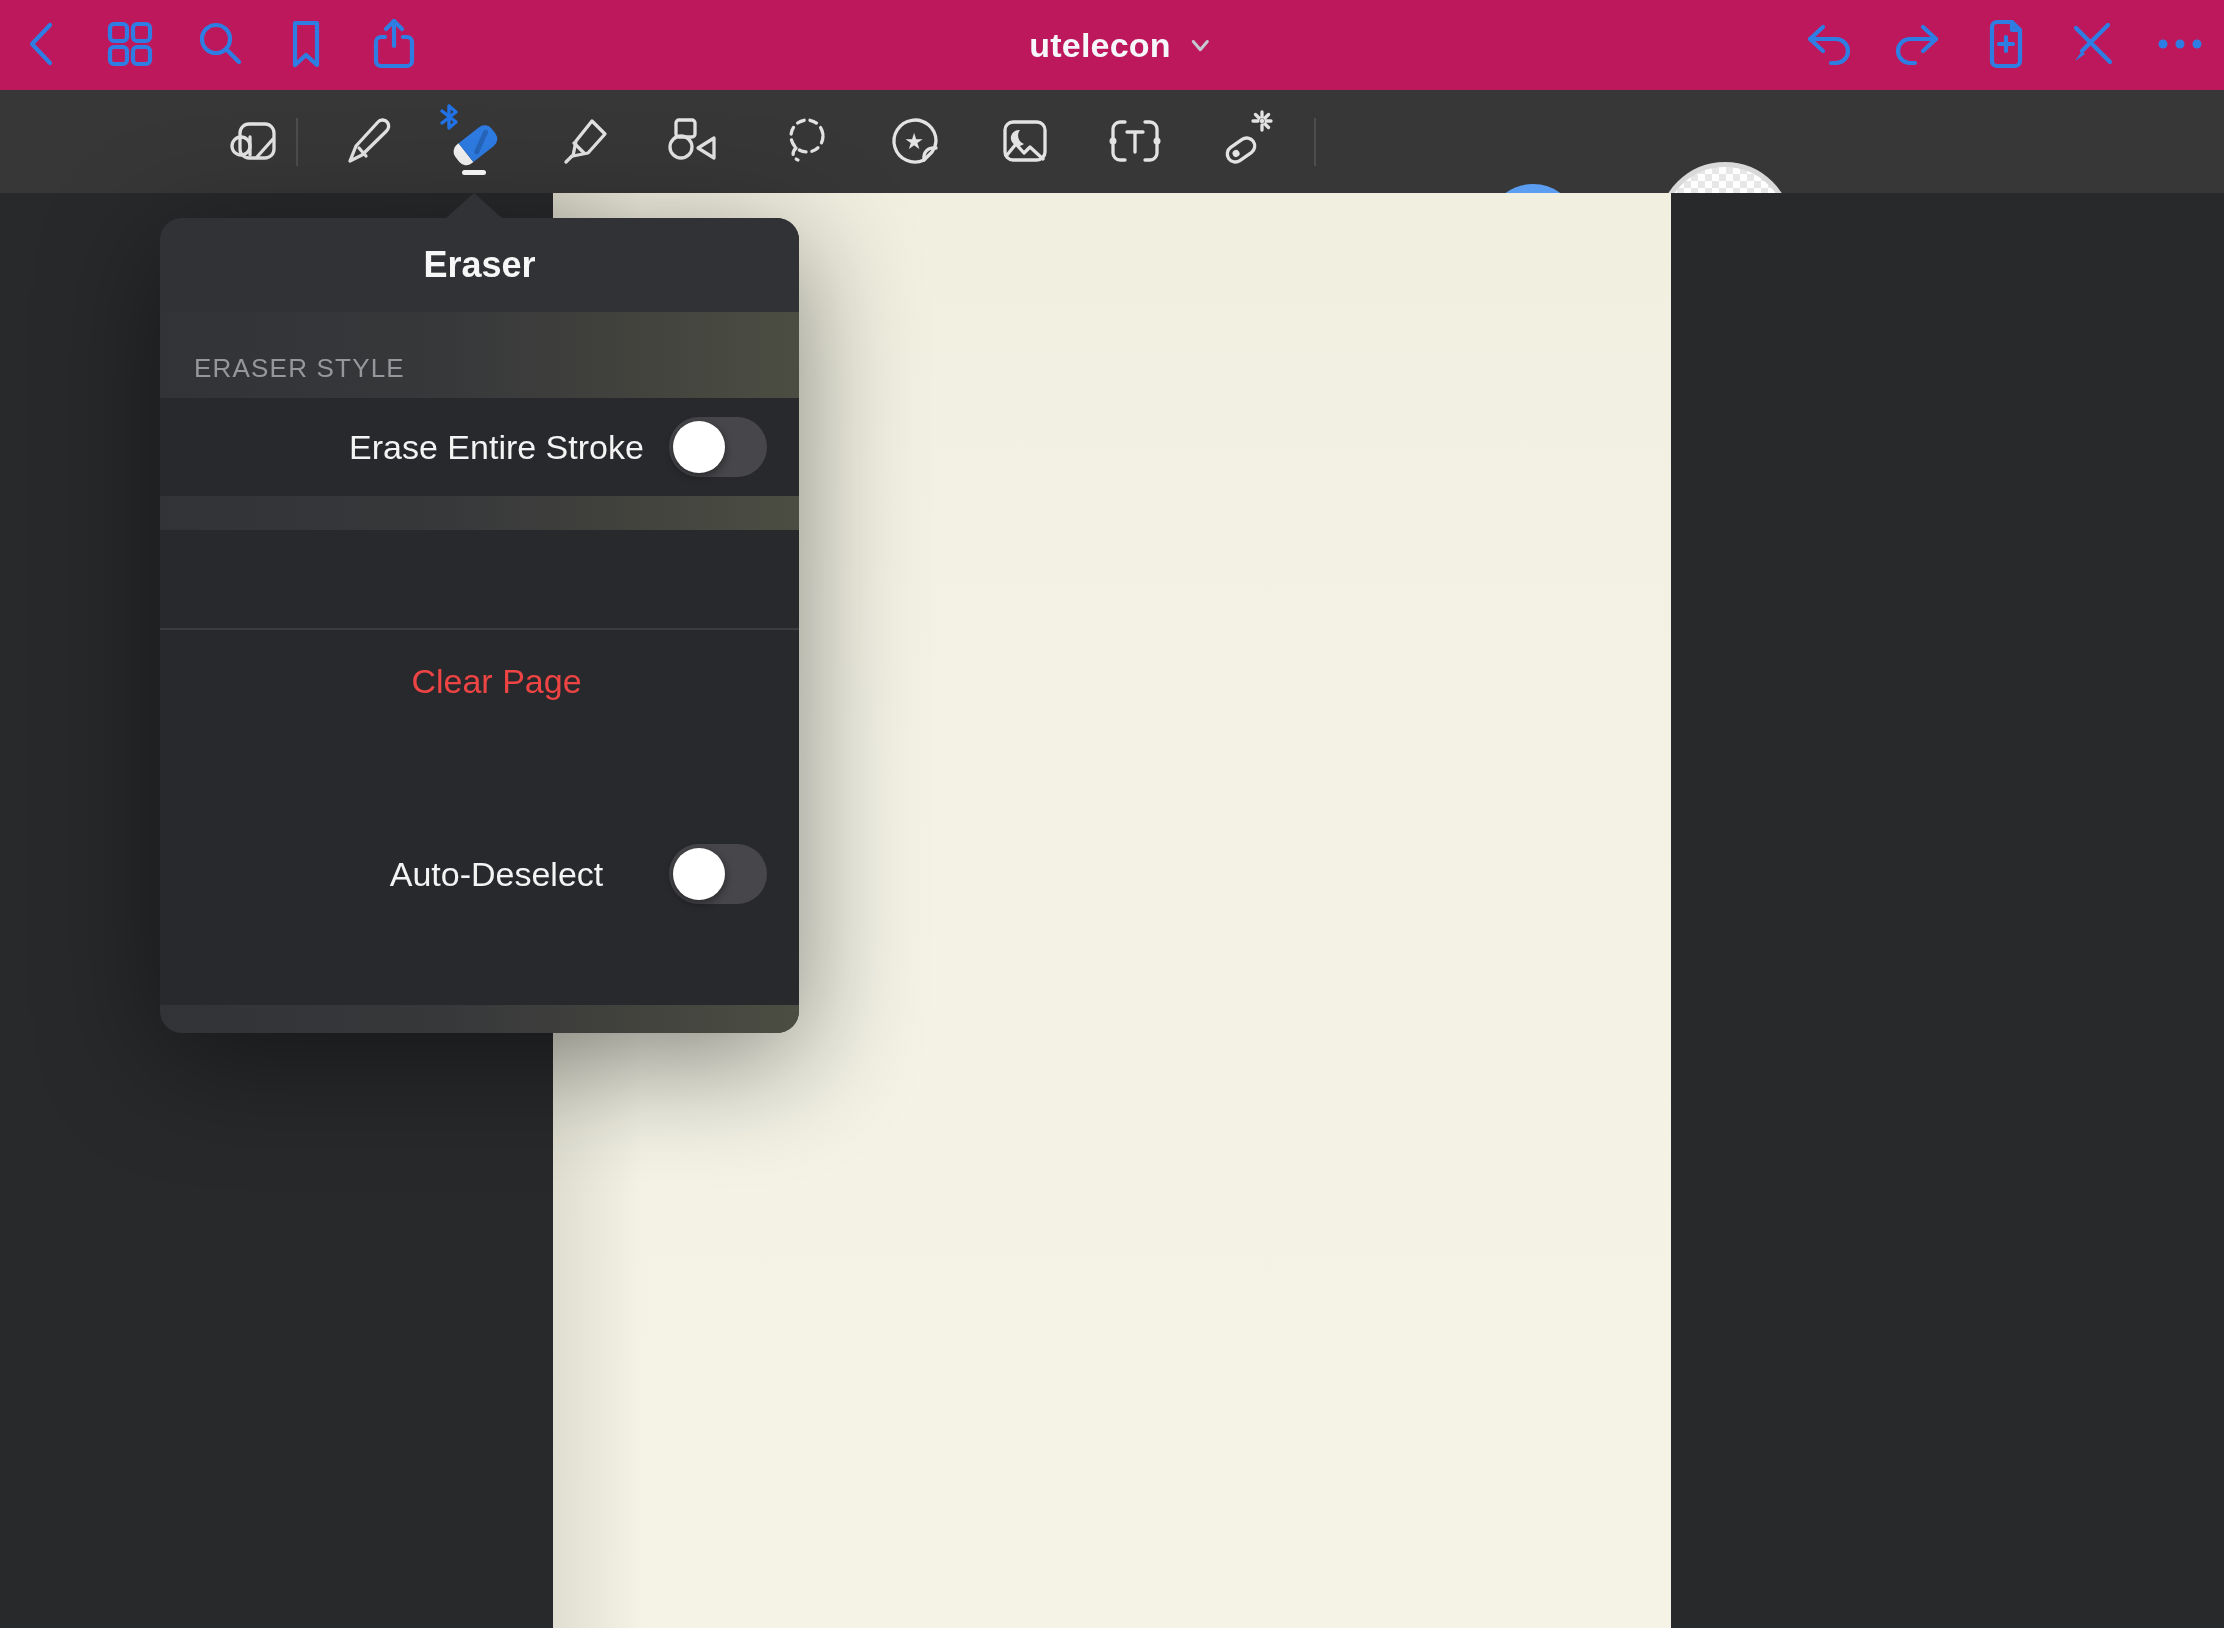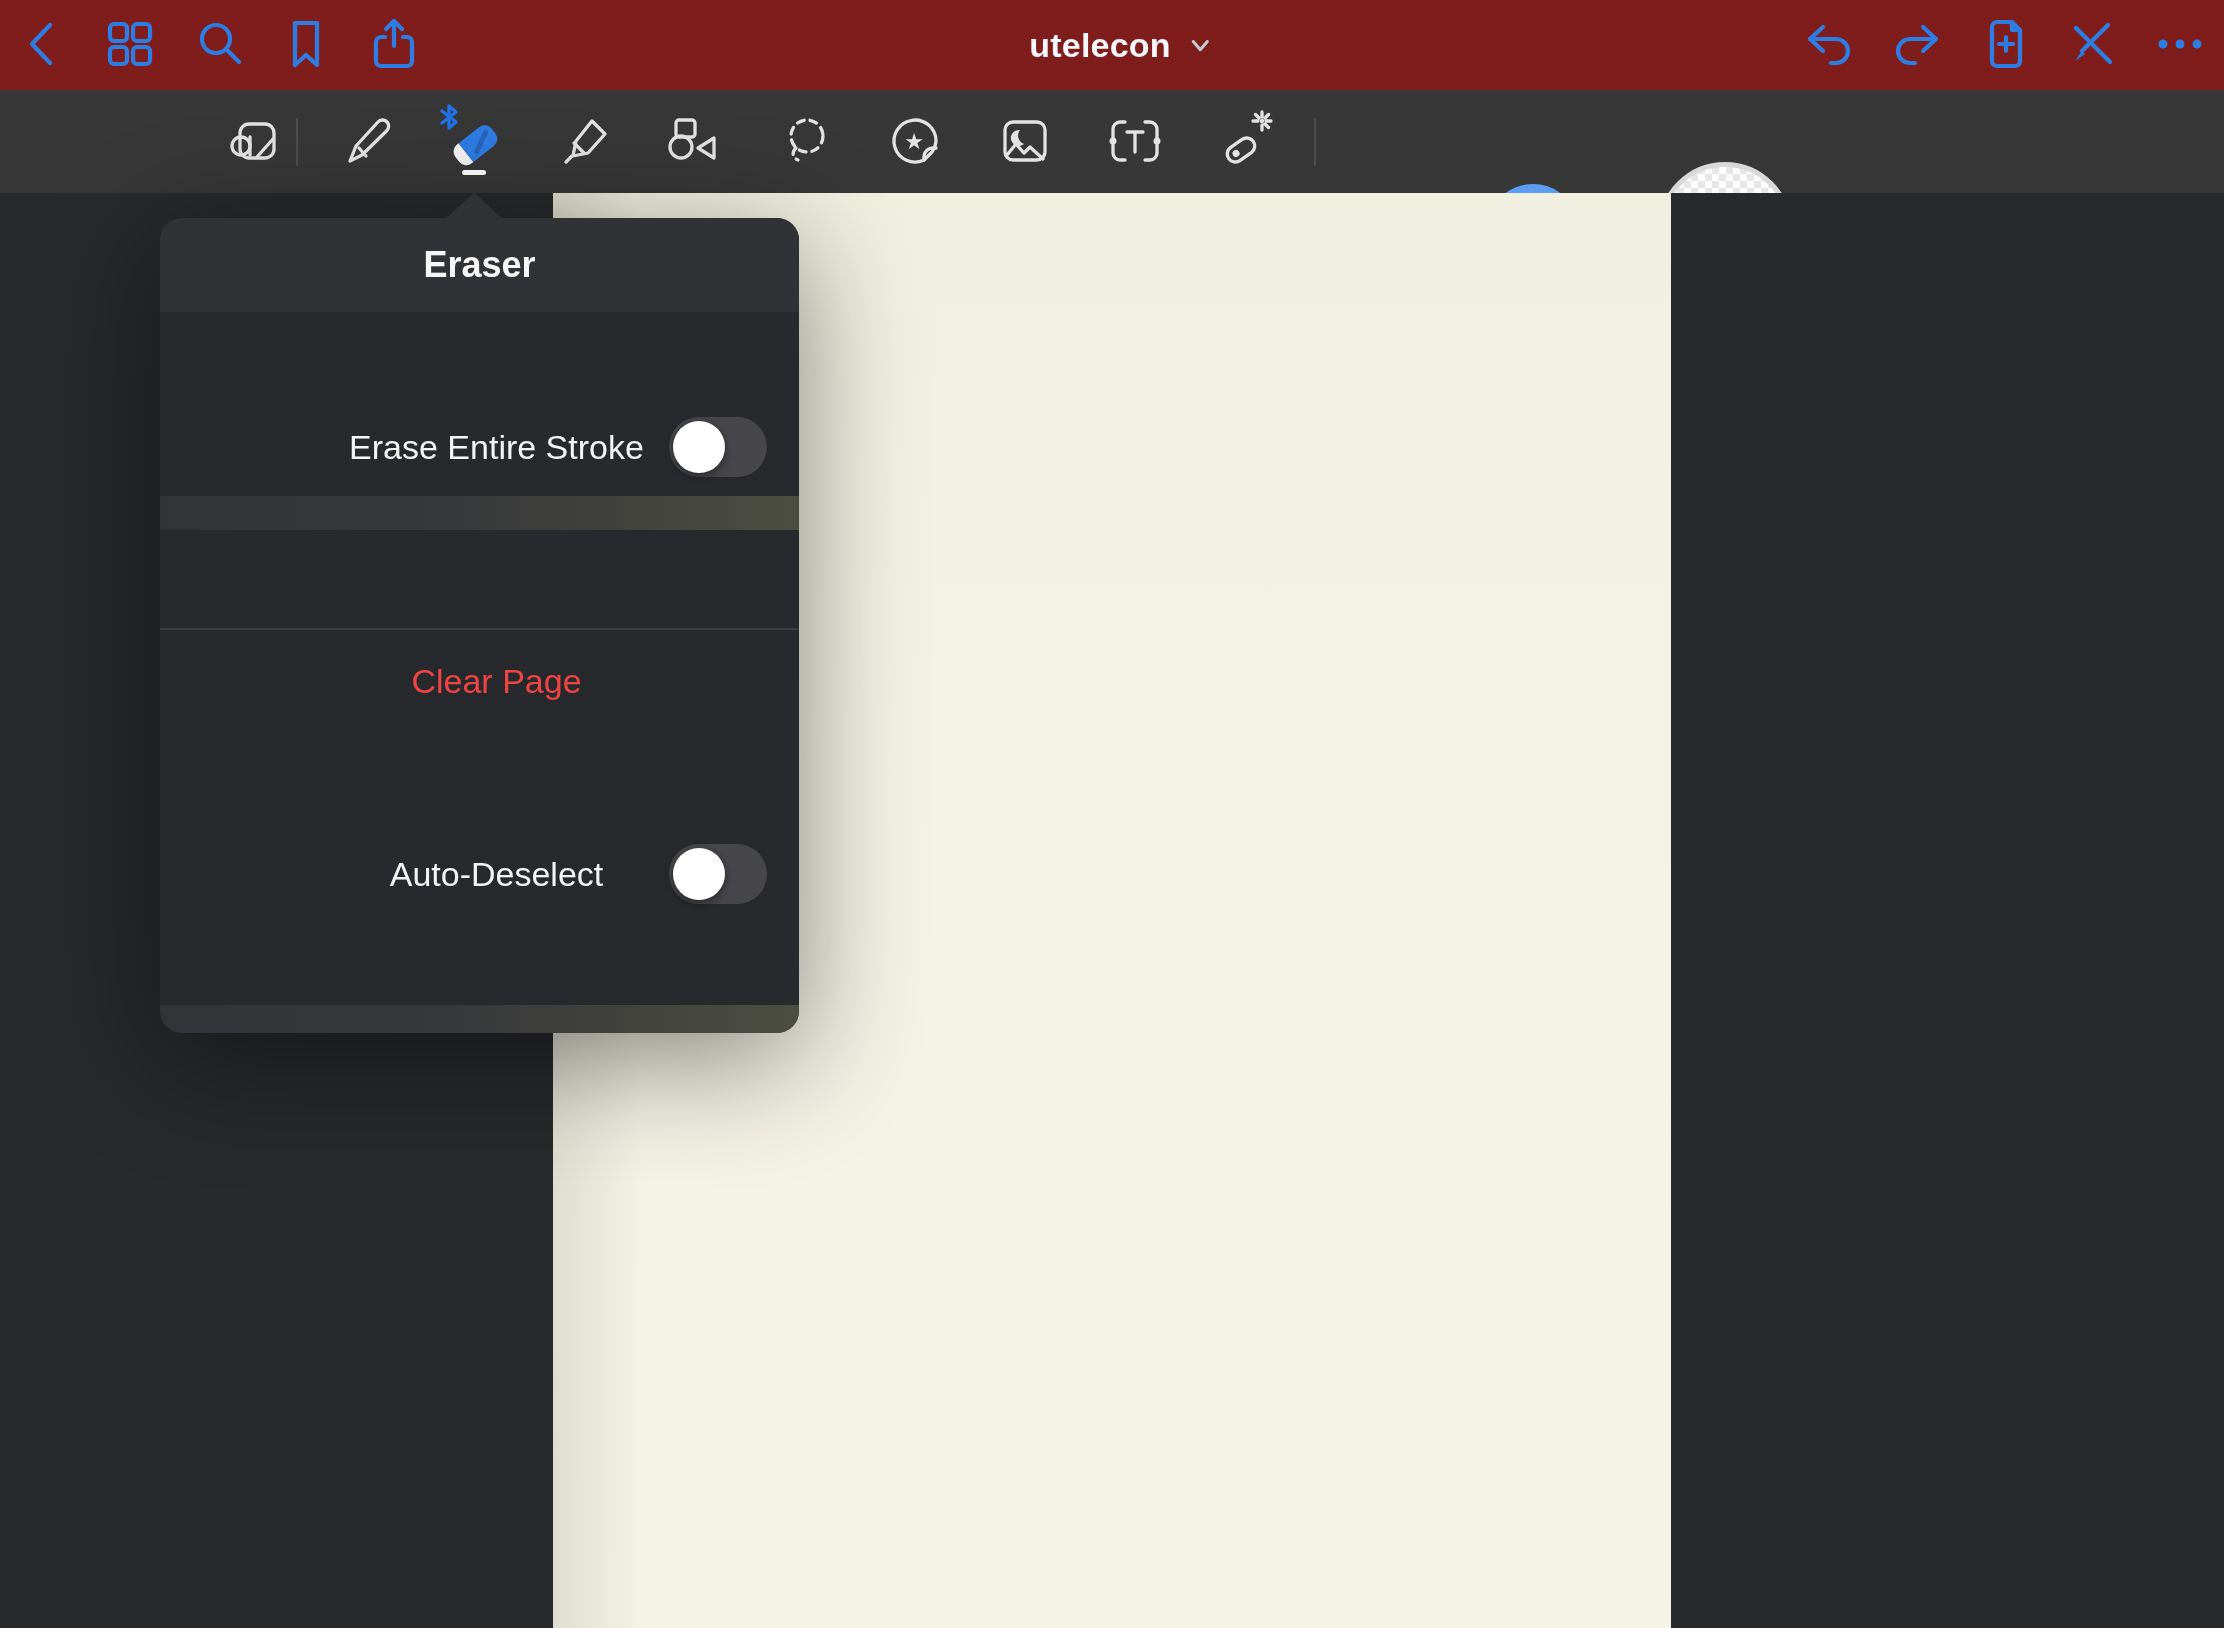--- a/index.html
+++ b/index.html
@@ -2,21 +2,21 @@
 <html><head>
 <meta charset="utf-8">
 <style>
   html,body{margin:0;padding:0;background:#1c1c1e;}
   #app{
     position:relative;width:2224px;height:1628px;overflow:hidden;
     font-family:"Liberation Sans","DejaVu Sans",sans-serif;
     -webkit-font-smoothing:antialiased;
   }
   
-  #topbar{position:absolute;left:0;top:0;width:2224px;height:90px;background:#7f1d1d;}
+  #topbar{position:absolute;left:0;top:0;width:2224px;height:90px;background:#be185d;}
   .tbtn{position:absolute;top:13px;width:64px;height:64px;display:flex;align-items:center;justify-content:center;background:none;border:none;padding:0;cursor:pointer;}
   .tbtn svg{stroke:#2e7de2;fill:none;stroke-width:4.2;stroke-linecap:round;stroke-linejoin:round;}
   #doc-title{position:absolute;left:1122px;top:0;height:90px;transform:translateX(-50%);
     display:flex;align-items:center;gap:16px;cursor:pointer;}
   #doc-title .ttl{color:#f5f7fa;font-size:34px;font-weight:700;letter-spacing:.2px;}
   
   #toolbar{position:absolute;left:0;top:90px;width:2224px;height:103px;background:#373737;overflow:hidden;}
   .tool{position:absolute;top:7px;width:72px;height:90px;display:flex;align-items:center;justify-content:center;background:none;border:none;padding:0;cursor:pointer;}
   .tool svg{stroke:#e3e3e3;fill:none;stroke-width:3.3;stroke-linecap:round;stroke-linejoin:round;}
   .tdivider{position:absolute;top:28px;width:2px;height:48px;background:#4d4d4d;}
@@ -276,20 +276,21 @@
   <div id="canvas">
     <div id="page"></div>
   </div>
 
   <div id="popup">
     <div class="caret"></div>
     <div class="inner">
 
       <div class="pblock ptitle">Eraser</div>
 
+      <div class="pblock pband" style="top:94px;height:86px">ERASER STYLE</div>
 
       <div class="pblock prow" style="top:180px;height:98px">
         <span>Erase Entire Stroke</span>
         <div class="toggle">
             <div class="knob"></div>
           </div>
       </div>
 
       <div class="pblock pband" style="top:278px;height:34px"></div>
 

